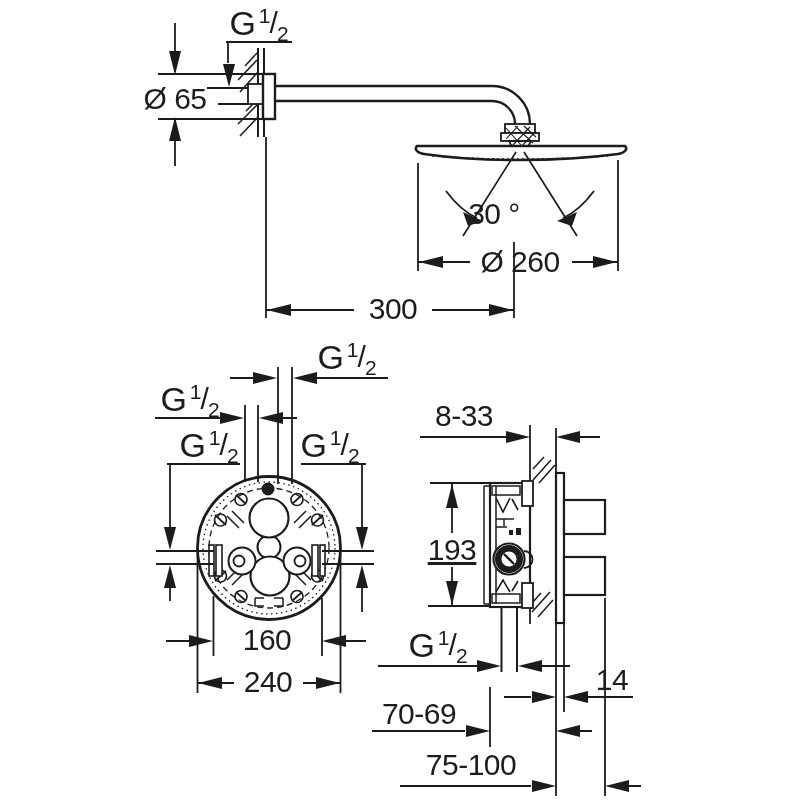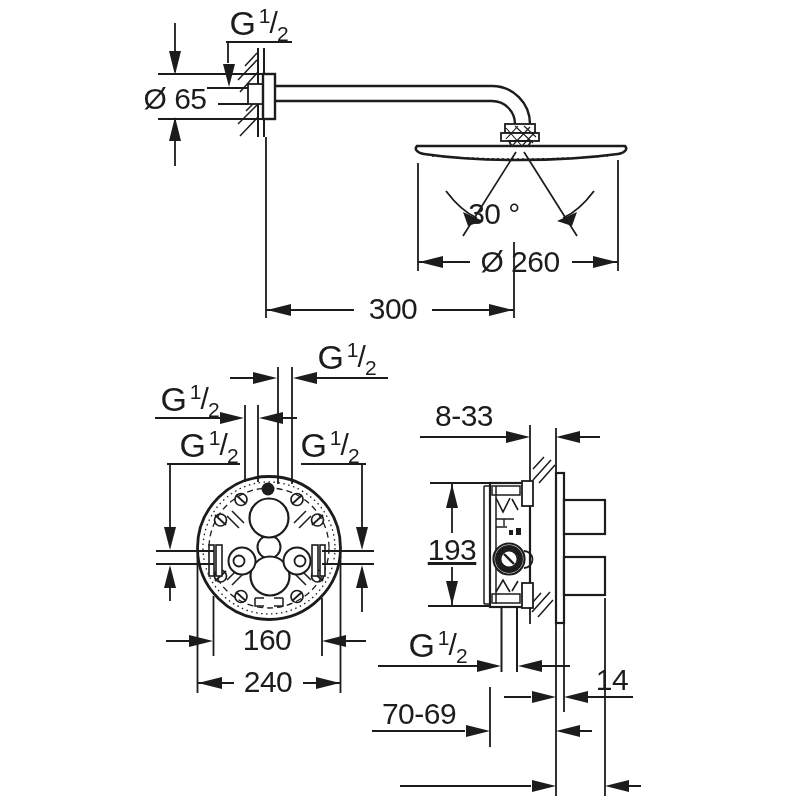--- a/index.html
+++ b/index.html
@@ -211,14 +211,15 @@
 <div class="lbl gf" style="left:209px;top:445px;"><span>G</span><span class="n">1</span><span class="s">/</span><span class="d">2</span></div>
 <div class="lbl gf" style="left:330px;top:445px;"><span>G</span><span class="n">1</span><span class="s">/</span><span class="d">2</span></div>
 <div class="lbl dim" style="left:267px;top:640px;">160</div>
 <div class="lbl dim" style="left:268px;top:682px;">240</div>
 
 <div class="lbl dim" style="left:464px;top:416px;">8-33</div>
 <div class="lbl dim" style="left:452px;top:550px;text-decoration:underline;">193</div>
 <div class="lbl gf" style="left:438px;top:645px;"><span>G</span><span class="n">1</span><span class="s">/</span><span class="d">2</span></div>
 <div class="lbl dim" style="left:612px;top:680px;">14</div>
 <div class="lbl dim" style="left:419px;top:714px;">70-69</div>
+<div class="lbl dim" style="left:471px;top:765px;">75-100</div>
 
 </div>
 
 </body></html>

